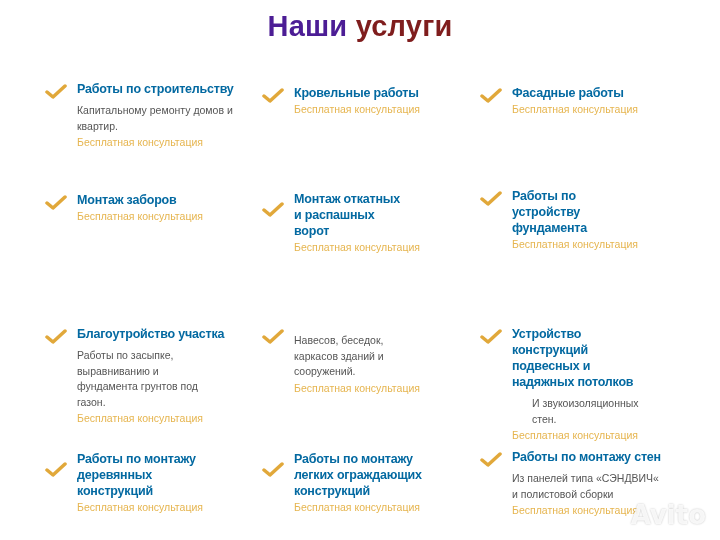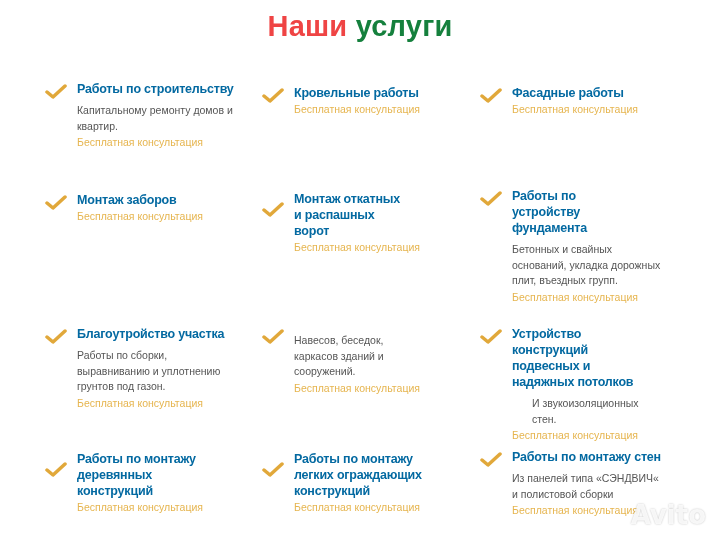--- a/index.html
+++ b/index.html
@@ -1,19 +1,19 @@
 <!DOCTYPE html>
 <html><head>
 <meta charset="utf-8">
 <style>
   html, body { margin:0; padding:0; background:#ffffff; }
   body { width:720px; height:540px; position:relative; overflow:hidden; font-family:"Liberation Sans", sans-serif; }
   .title { position:absolute; top:10px; left:0; width:720px; text-align:center; font-size:29px; font-weight:bold; letter-spacing:0.2px; }
-  .title .a { color:#ef4444; }
-  .title .b { color:#15803d; }
+  .title .a { color:#4c1d95; }
+  .title .b { color:#7f1d1d; }
   .item { position:absolute; width:190px; }
   .check { position:absolute; left:-32px; top:2px; width:22px; height:18px; }
   .item h3 { margin:0; font-size:12.5px; line-height:16px; font-weight:bold; color:#0369a1; letter-spacing:-0.2px; }
   .item p { margin:4px 0 0 0; font-size:10.5px; line-height:15.5px; color:#555; }
   .item .link { display:block; text-align:left; margin-top:1px; font-size:10.5px; line-height:15px; color:#e6b54f; text-decoration:none; cursor:pointer; }
   .watermark { position:absolute; right:14px; bottom:10px; font-size:26px; font-weight:bold; color:rgba(255,255,255,0.85); text-shadow:0 0 2px rgba(0,0,0,0.25); font-family:"DejaVu Sans", sans-serif; }
 </style>
 </head>
 <body>
 
@@ -61,30 +61,29 @@
     </svg>
   <h3 style="width:110px;">Монтаж откатных и распашных ворот</h3>
   <a class="link">Бесплатная консультация</a>
 </div>
 
 <div class="item" style="left:512px; top:188px; width:149px;">
   <svg class="check" viewBox="0 0 22 18">
       <path d="M2 9 L8 14 L20 3" fill="none" stroke="#e1a83a" stroke-width="3.5" stroke-linecap="round" stroke-linejoin="round"></path>
     </svg>
   <h3 style="width:120px;">Работы по устройству фундамента</h3>
-  <p style="margin-top:6px; width:150px;">Бетонных и свайных оснований, укладка дорожных плит, въездных групп.</p>
   <a class="link">Бесплатная консультация</a>
 </div>
 
 <div class="item" style="left:77px; top:326px; width:149px;">
   <svg class="check" viewBox="0 0 22 18">
       <path d="M2 9 L8 14 L20 3" fill="none" stroke="#e1a83a" stroke-width="3.5" stroke-linecap="round" stroke-linejoin="round"></path>
     </svg>
   <h3>Благоутройство участка</h3>
-  <p style="margin-top:6px; width:145px;">Работы по сборки, выравниванию и уплотнению грунтов под газон.</p>
+  <p style="margin-top:6px; width:145px;">Работы по засыпке, выравниванию и фундамента грунтов под газон.</p>
   <a class="link">Бесплатная консультация</a>
 </div>
 
 <div class="item" style="left:294px; top:326px; width:149px;">
   <svg class="check" viewBox="0 0 22 18">
       <path d="M2 9 L8 14 L20 3" fill="none" stroke="#e1a83a" stroke-width="3.5" stroke-linecap="round" stroke-linejoin="round"></path>
     </svg>
   <p style="margin-top:7px; width:135px;">Навесов, беседок, каркасов зданий и сооружений.</p>
   <a class="link">Бесплатная консультация</a>
 </div>

